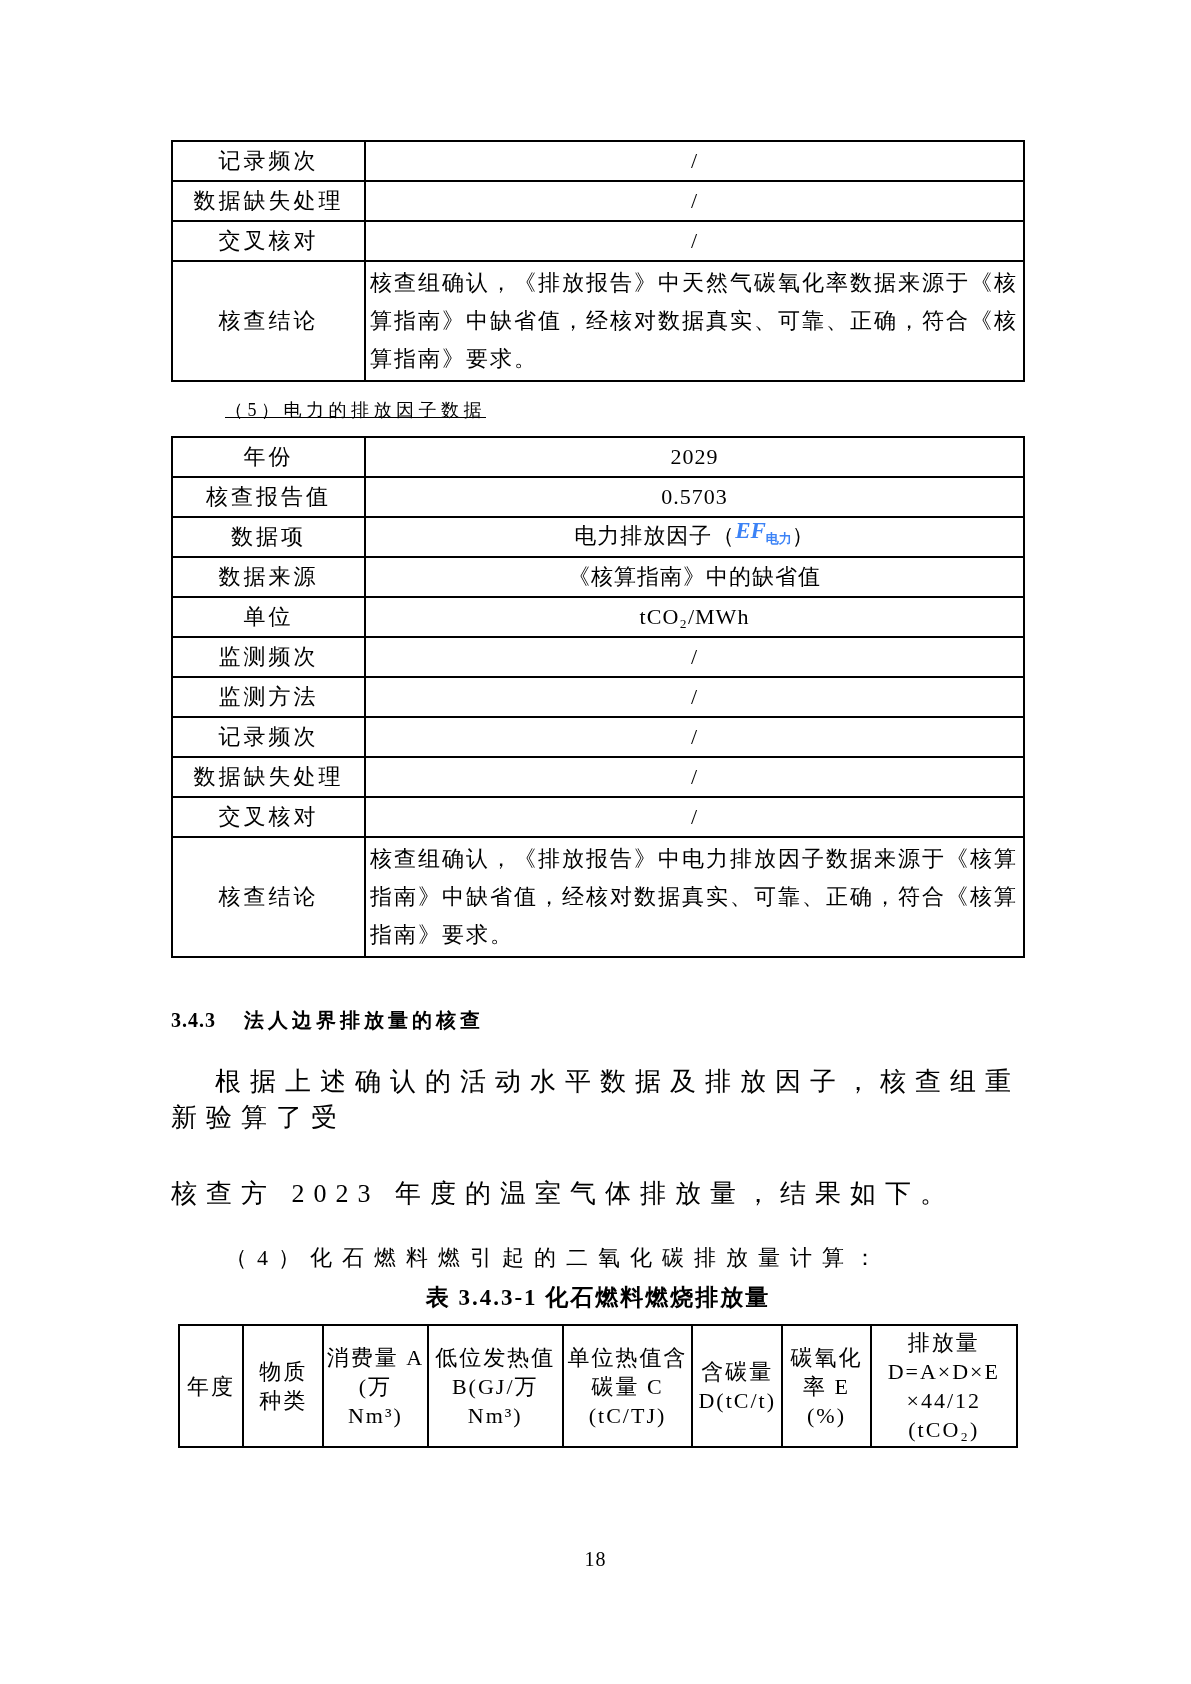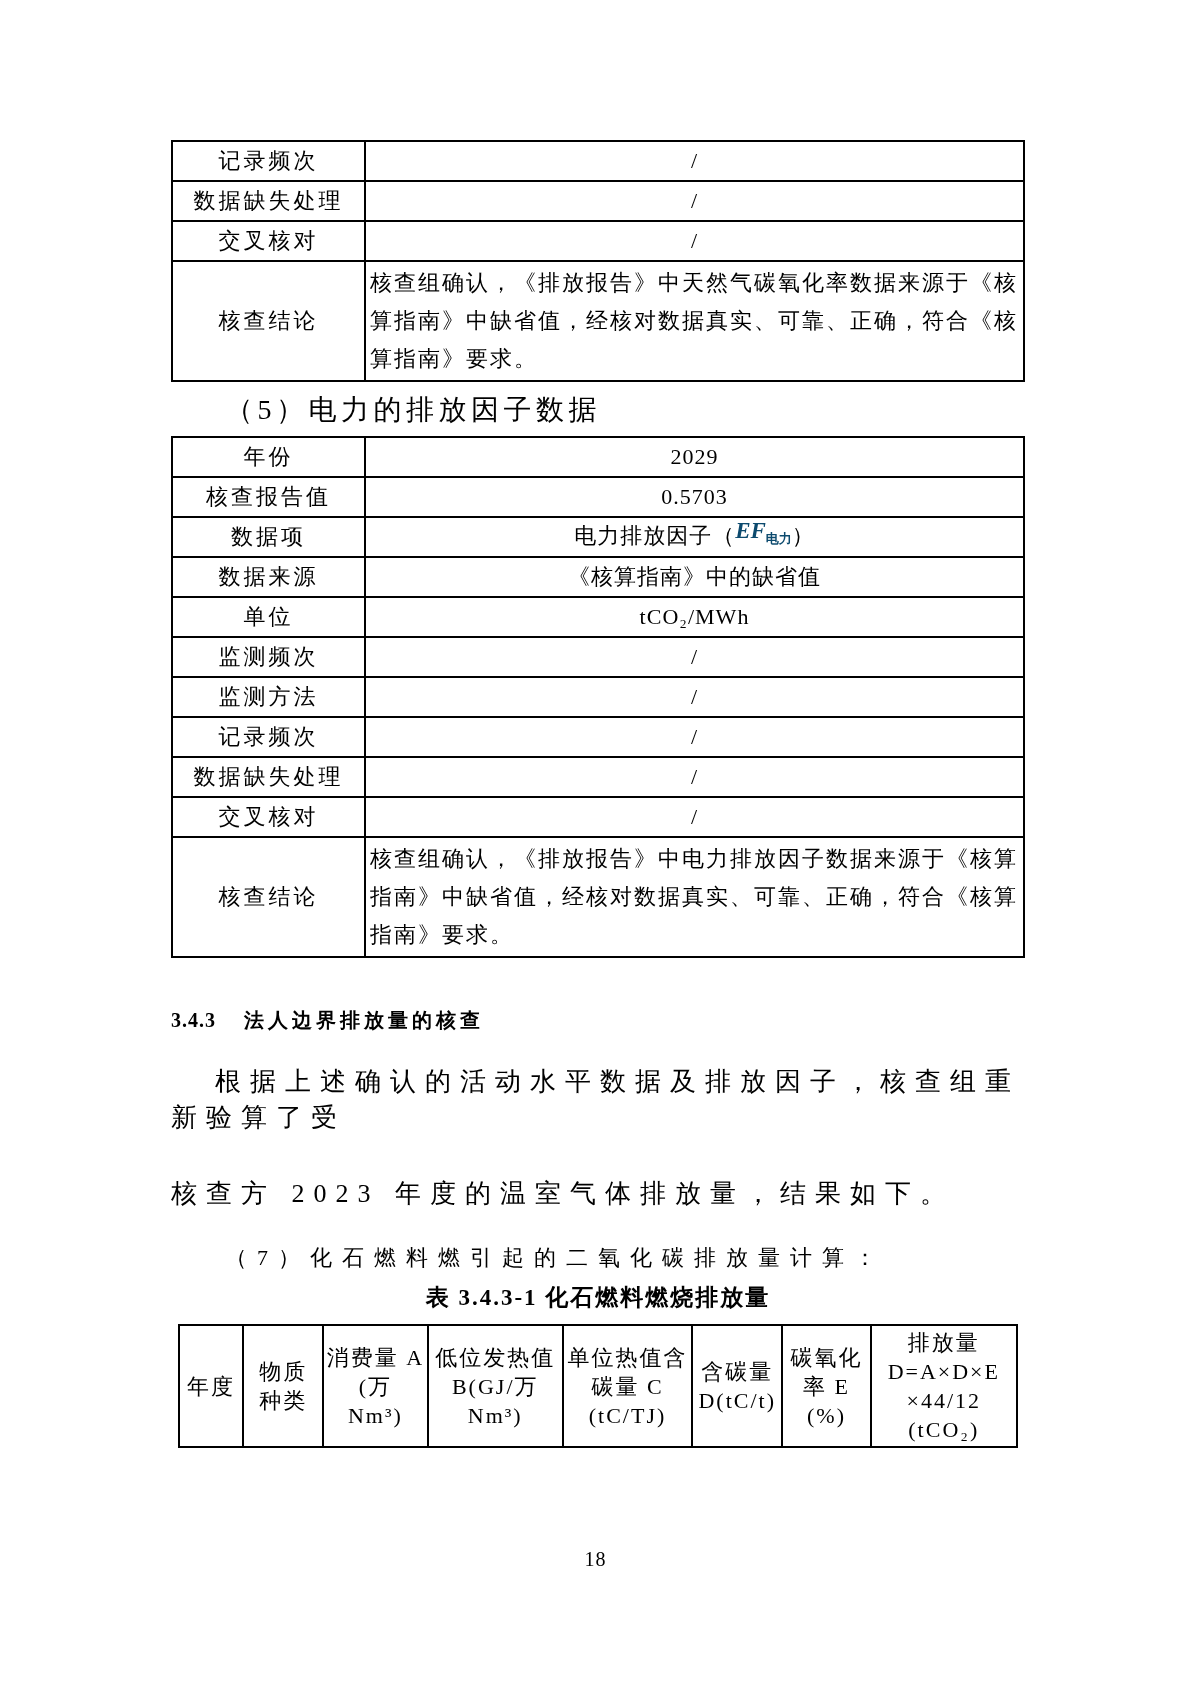--- a/index.html
+++ b/index.html
@@ -27,27 +27,27 @@
   td.lbl{text-align:center;letter-spacing:3px;}
   td.val{text-align:center;letter-spacing:1px;}
   tr.h48{height:40px;}
   tr.hc{height:114px;}
   td.concl{
     text-align:left;white-space:pre-line;
     line-height:38px;letter-spacing:2px;
     padding:6px 8px 6px 13px;
   }
   
-  .ef{position:relative;top:-5px;display:inline-block;color:#0c4a6e;}
+  .ef{position:relative;top:-5px;display:inline-block;color:#3b82f6;}
   .ef .base{font-style:italic;font-weight:600;font-size:23px;letter-spacing:0;}
   .ef sub{font-size:13px;font-weight:700;font-style:normal;letter-spacing:0;}
   
   .h5{
-    font-size:28px;letter-spacing:4.5px;line-height:36px;
-    margin:10px 0 8px 0;padding-left:54px;
+    font-size:18px;letter-spacing:4.5px;line-height:36px;
+    margin:10px 0 8px 0;padding-left:54px;text-decoration:underline;
   }
   .sec343{margin-top:44px;font-weight:bold;font-size:20px;line-height:36px;}
   .sec343 .num{letter-spacing:1px;margin-right:28px;}
   .sec343 .ttl{letter-spacing:4px;}
   .para{font-size:26px;line-height:36px;letter-spacing:9px;}
   .p1{margin-top:26px;text-indent:44px;}
   .p2{margin-top:40px;}
   .item{margin-top:28px;padding-left:54px;font-size:22px;line-height:36px;letter-spacing:10px;}
   
   .t3title{
@@ -162,21 +162,21 @@
       </tr>
     </tbody>
   </table>
 
   <div class="sec343">
     <span class="num">3.4.3</span><span class="ttl">法人边界排放量的核查</span>
   </div>
 
   <div class="para p1">根据上述确认的活动水平数据及排放因子，核查组重新验算了受</div>
   <div class="para p2">核查方 2023 年度的温室气体排放量，结果如下。</div>
-  <div class="item">（7）化石燃料燃引起的二氧化碳排放量计算：</div>
+  <div class="item">（4）化石燃料燃引起的二氧化碳排放量计算：</div>
 
   <div class="t3title">表 3.4.3-1 化石燃料燃烧排放量</div>
   <table class="fuel">
     <colgroup>
       <col style="width:64px">
         <col style="width:80px">
         <col style="width:104px">
         <col style="width:135px">
       <col style="width:129px">
         <col style="width:90px">

